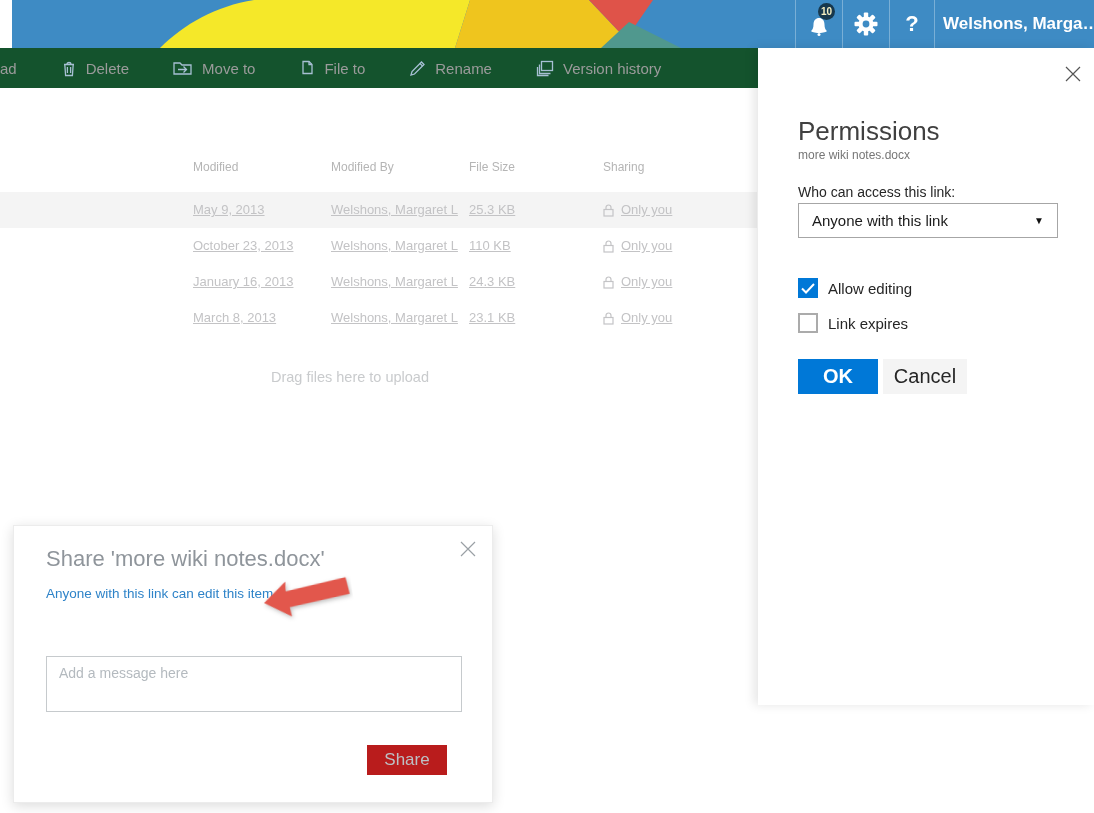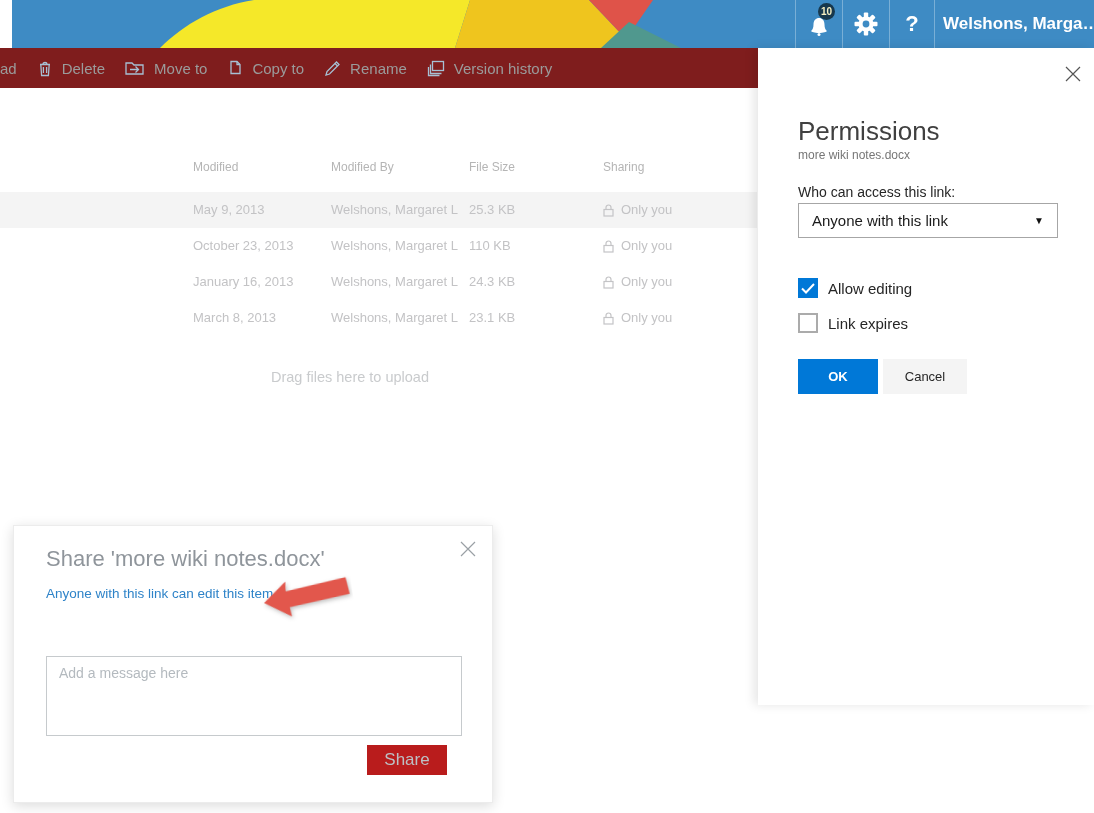--- a/index.html
+++ b/index.html
@@ -17,32 +17,32 @@
   .cell-help { width:45px; font-size:22px; font-weight:bold; color:#fff; }
   .cell-user { width:172px; border-left:1px solid #79AFD6; justify-content:flex-start; padding-left:8px; }
   .user-name { color:#fff; font-size:17px; font-weight:600; white-space:nowrap; }
   .badge { position:absolute; top:3px; left:22px; width:17px; height:17px; border-radius:50%;
            background:#17384D; color:#F6EFC2; font-size:10px; font-weight:bold;
            display:flex; align-items:center; justify-content:center; }
   .avatar { width:37px; height:37px; border-radius:50%; background:#BDC4C9; overflow:hidden;
             margin-left:6px; flex-shrink:0; position:relative; top:1px; }
 
   
-  .toolbar { position:absolute; left:0; top:48px; width:758px; height:40px; background:#7f1d1d;
-             display:flex; align-items:center; gap:20px; }
+  .toolbar { position:absolute; left:0; top:48px; width:758px; height:40px; background:#14532d;
+             display:flex; align-items:center; gap:44px; }
   .tb-item { display:flex; align-items:center; gap:9px; font-size:15px; color:#9B9B9B; cursor:pointer; white-space:nowrap; }
   .tb-partial { margin-left:0; }
 
   
   .content { position:absolute; left:0; top:88px; width:758px; height:725px; background:#fff; }
   .thead { position:absolute; left:0; top:72px; width:757px; height:24px; }
   .th { position:absolute; font-size:12px; color:#B5B5B5; }
   .row { position:absolute; left:0; width:757px; height:36px; }
   .row.selected { background:#F4F4F4; }
-  .cell { position:absolute; top:0; height:36px; line-height:36px; font-size:13px; color:#C3C3C5; white-space:nowrap; }
+  .cell { position:absolute; top:0; height:36px; line-height:36px; font-size:13px; color:#C3C3C5; white-space:nowrap;text-decoration:underline; }
   .c1 { left:193px; } .c2 { left:331px; } .c3 { left:469px; } .c4 { left:603px; }
   .sharing-cell { display:flex; align-items:center; gap:7px; }
   .dropzone { position:absolute; left:0; top:281px; width:700px; text-align:center;
               font-size:14.5px; color:#C9CBCD; }
 
   
   .panel { position:absolute; left:758px; top:48px; width:336px; height:657px; background:#fff;
            box-shadow:-4px 0 10px rgba(0,0,0,0.10); }
   .panel-close { position:absolute; right:13px; top:18px; width:16px; height:16px; cursor:pointer; }
   .panel-title { position:absolute; left:40px; top:68px; font-size:26px; font-weight:300; color:#404040; }
@@ -52,35 +52,35 @@
               border:1px solid #A6A6A6; display:flex; align-items:center; padding:0 13px;
               font-size:15px; color:#1A1A1A; cursor:pointer; }
   .dropdown .caret { margin-left:auto; font-size:10px; color:#111; }
   .chk-row { position:absolute; left:40px; display:flex; align-items:center; gap:10px; cursor:pointer; }
   .chk-row.first { top:230px; } .chk-row.second { top:265px; }
   .chk { width:20px; height:20px; }
   .chk.unchecked { border:2px solid #ABABAB; background:#fff; }
   .chk.checked { background:#0078D7; display:flex; align-items:center; justify-content:center; }
   .chk-label { font-size:15px; color:#262626; }
   .btn-row { position:absolute; left:40px; top:311px; display:flex; gap:5px; }
-  .btn { height:35px; font-size:13px; display:flex; align-items:center; justify-content:center; cursor:pointer;
+  .btn { height:35px; font-size:20px; display:flex; align-items:center; justify-content:center; cursor:pointer;
          font-family:"Liberation Sans", sans-serif; border:none; }
   .btn-ok { width:80px; background:#0078D7; color:#fff; font-weight:bold; }
   .btn-cancel { width:84px; background:#F4F4F4; color:#262626; }
 
   
   .dialog { position:absolute; left:13px; top:525px; width:480px; height:278px; background:#fff;
             border:1px solid #ECECEC; box-shadow:0 3px 12px rgba(0,0,0,0.14); }
   .dlg-close { position:absolute; right:16px; top:15px; width:16px; height:16px; cursor:pointer; }
   .dlg-title { position:absolute; left:32px; top:20px; font-size:22px; font-weight:300; color:#8F959B; white-space:nowrap; }
   .dlg-link { position:absolute; left:32px; top:60px; font-size:13.5px; color:#2E83C8; cursor:pointer; }
   .dlg-arrow { position:absolute; left:247px; top:49px; transform:rotate(-8deg); }
   .dlg-input { position:absolute; left:32px; top:89px; width:416px; height:35px; border:1px solid #C6CACD;
                font-size:14px; color:#444; padding:0 12px; font-family:"Liberation Sans", sans-serif; outline:none; }
-  .dlg-textarea { position:absolute; left:32px; top:130px; width:416px; height:80px; border:1px solid #C6CACD;
+  .dlg-textarea { position:absolute; left:32px; top:130px; width:416px; height:56px; border:1px solid #C6CACD;
                   font-size:14px; color:#444; padding:8px 12px; resize:none;
                   font-family:"Liberation Sans", sans-serif; outline:none; }
   .dlg-input::placeholder, .dlg-textarea::placeholder { color:#B4BABF; opacity:1; }
   .dlg-share-btn { position:absolute; right:45px; top:219px; width:80px; height:30px; background:#b91c1c;
                    color:#BCC0C4; border:none; font-size:17px; font-family:"Liberation Sans", sans-serif; cursor:default; }
 </style>
 </head>
 <body>
 
 <div class="topbar">
@@ -149,21 +149,21 @@
     </svg>
     <span>Move to</span>
   </div>
   <div class="tb-item">
     <svg width="16" height="17" viewBox="0 0 16 17">
       <g fill="none" stroke="#A7C0D4" stroke-width="1.3">
         <path d="M4,1.5 h6 l3,3 v9 h-9 Z"></path>
         <path d="M10,1.5 v3 h3"></path>
       </g>
     </svg>
-    <span>Copy to</span>
+    <span>File to</span>
   </div>
   <div class="tb-item">
     <svg width="17" height="17" viewBox="0 0 17 17">
       <g fill="none" stroke="#A7C0D4" stroke-width="1.3">
         <path d="M2,15 L3,11.5 L12.5,2 L15,4.5 L5.5,14 Z"></path>
         <path d="M11,3.5 l2.5,2.5"></path>
       </g>
     </svg>
     <span>Rename</span>
   </div>

